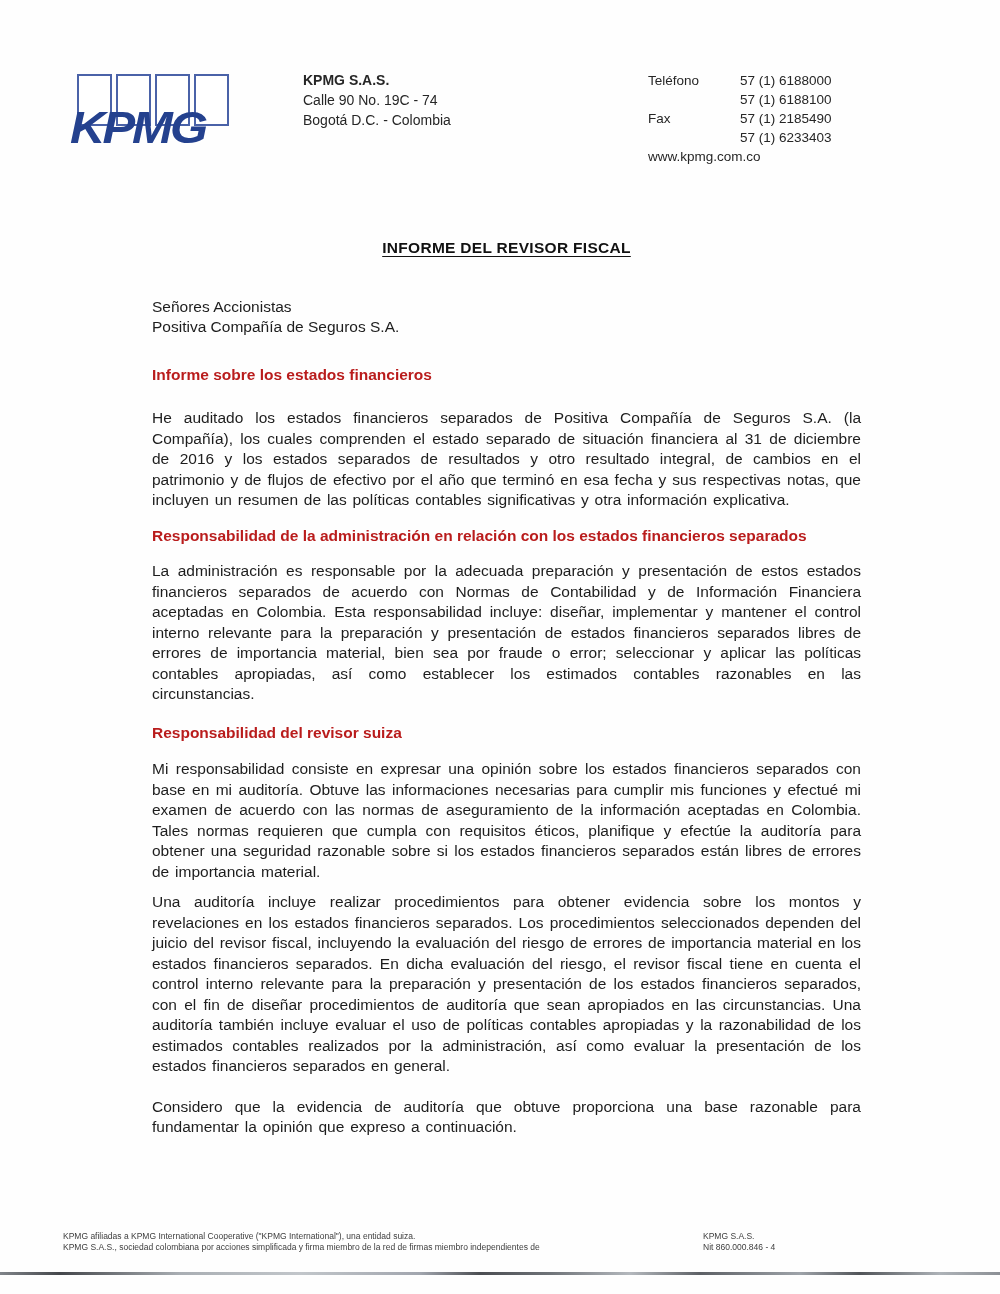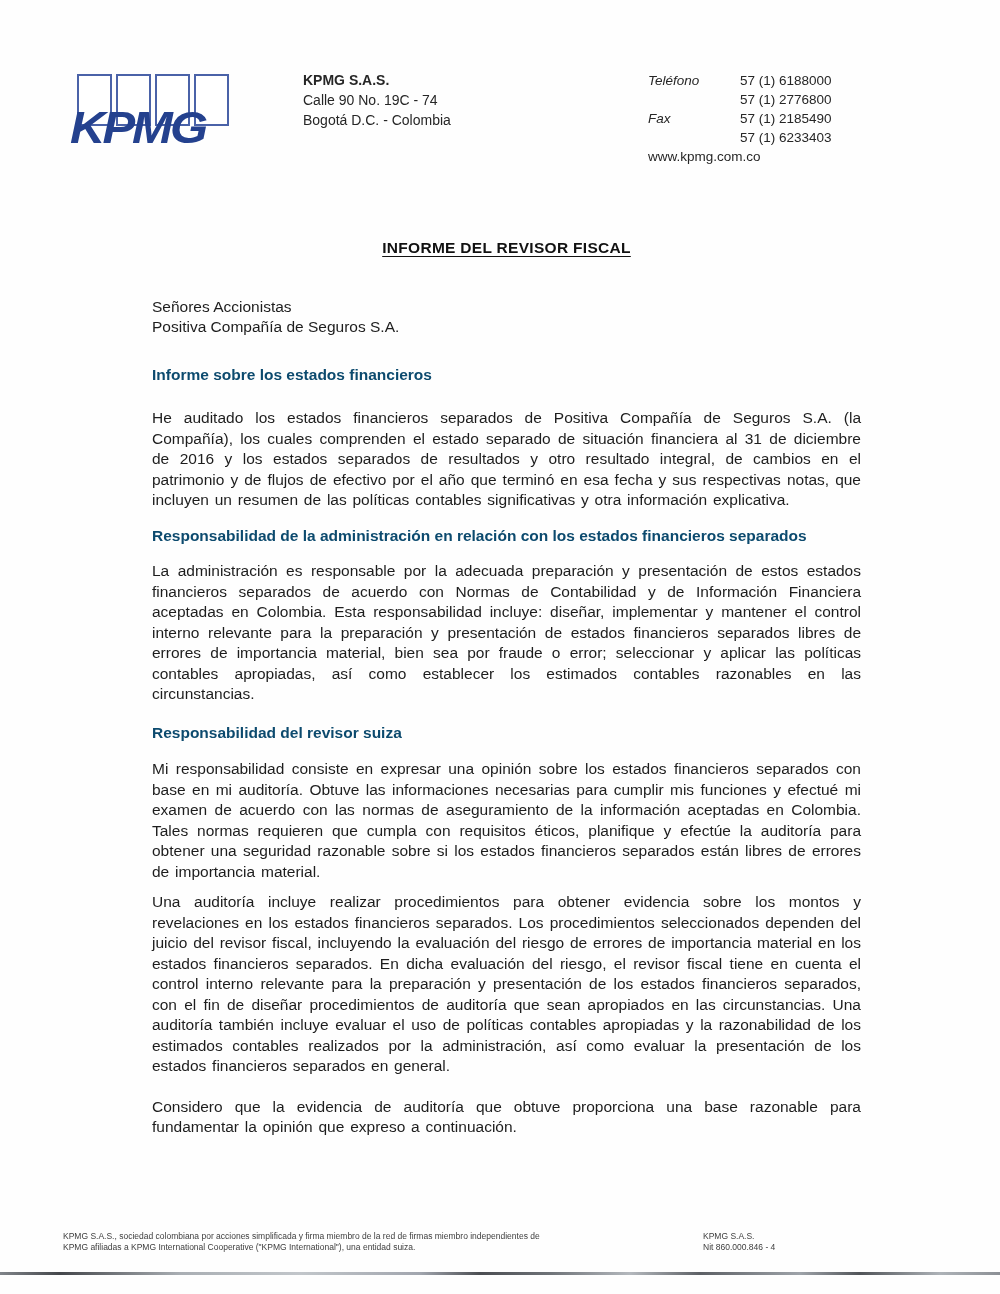--- a/index.html
+++ b/index.html
@@ -26,35 +26,35 @@
   .logo-text{
     position:absolute;left:0;top:30px;
     font-size:49px;font-weight:bold;font-style:italic;
     letter-spacing:-3px;color:var(--kpmg_blue);
     transform:scaleY(.92);transform-origin:left top;
   }
   .addr{position:absolute;left:303px;top:70px;font-size:14px;line-height:20px;color:#262626;}
   .addr .addr-name{font-weight:bold;}
   .contact{position:absolute;left:648px;top:71px;font-size:13.5px;line-height:19px;color:#262626;}
   .contact .row{display:flex;}
-  .contact .lbl{width:92px;flex:0 0 92px;font-style:italic;}
+  .contact .lbl{width:92px;flex:0 0 92px;}
   .contact .website{margin-top:0;}
   
   .doc-body{
     position:absolute;left:152px;top:238px;width:709px;
     font-size:15.5px;line-height:20.5px;color:var(--ink);
   }
   .doc-body p{margin:0;text-align:justify;word-spacing:1.5px;}
   .title{
     font-size:15.5px;font-weight:bold;text-align:center;
     text-decoration:underline;text-underline-offset:3px;
     letter-spacing:.3px;margin:0 0 38px;color:#111;
   }
   .addressee{margin:0 0 27px;}
-  h2{font-size:15.5px;font-weight:bold;color:#0c4a6e;margin:0;}
+  h2{font-size:15.5px;font-weight:bold;color:#b91c1c;margin:0;}
   .h-s1{margin:0 0 23px;}
   .p-1{margin:0 0 15px !important;}
   .h-s2{margin:10px 0 15px;}
   .p-2{margin:0 0 18px !important;}
   .h-s3{margin:0 0 16px;}
   .p-3{margin:0 0 10px !important;}
   .p-4{margin:0 0 20px !important;}
   .p-5{margin:0 !important;}
   
   .f-left{position:absolute;left:63px;top:1231px;width:575px;font-size:8.5px;line-height:11px;color:#3d3d3d;}
@@ -89,21 +89,21 @@
     <div>Bogotá D.C. - Colombia</div>
   </div>
 
   <div class="contact">
     <div class="row">
       <span class="lbl">Teléfono</span>
       <span>57 (1) 6188000</span>
     </div>
     <div class="row">
       <span class="lbl"></span>
-      <span>57 (1) 2776800</span>
+      <span>57 (1) 6188100</span>
     </div>
     <div class="row">
       <span class="lbl">Fax</span>
       <span>57 (1) 2185490</span>
     </div>
     <div class="row">
       <span class="lbl"></span>
       <span>57 (1) 6233403</span>
     </div>
     <div class="website">www.kpmg.com.co</div>
@@ -123,22 +123,22 @@
     <h2 class="h-s2">Responsabilidad de la administración en relación con los estados financieros separados</h2>
     <p class="p-2">La administración es responsable por la adecuada preparación y presentación de estos estados financieros separados de acuerdo con Normas de Contabilidad y de Información Financiera aceptadas en Colombia. Esta responsabilidad incluye: diseñar, implementar y mantener el control interno relevante para la preparación y presentación de estados financieros separados libres de errores de importancia material, bien sea por fraude o error; seleccionar y aplicar las políticas contables apropiadas, así como establecer los estimados contables razonables en las circunstancias.</p>
 
     <h2 class="h-s3">Responsabilidad del revisor suiza</h2>
     <p class="p-3">Mi responsabilidad consiste en expresar una opinión sobre los estados financieros separados con base en mi auditoría. Obtuve las informaciones necesarias para cumplir mis funciones y efectué mi examen de acuerdo con las normas de aseguramiento de la información aceptadas en Colombia. Tales normas requieren que cumpla con requisitos éticos, planifique y efectúe la auditoría para obtener una seguridad razonable sobre si los estados financieros separados están libres de errores de importancia material.</p>
     <p class="p-4">Una auditoría incluye realizar procedimientos para obtener evidencia sobre los montos y revelaciones en los estados financieros separados. Los procedimientos seleccionados dependen del juicio del revisor fiscal, incluyendo la evaluación del riesgo de errores de importancia material en los estados financieros separados. En dicha evaluación del riesgo, el revisor fiscal tiene en cuenta el control interno relevante para la preparación y presentación de los estados financieros separados, con el fin de diseñar procedimientos de auditoría que sean apropiados en las circunstancias. Una auditoría también incluye evaluar el uso de políticas contables apropiadas y la razonabilidad de los estimados contables realizados por la administración, así como evaluar la presentación de los estados financieros separados en general.</p>
     <p class="p-5">Considero que la evidencia de auditoría que obtuve proporciona una base razonable para fundamentar la opinión que expreso a continuación.</p>
   </div>
 
   <div class="f-left">
+    <div>KPMG afiliadas a KPMG International Cooperative ("KPMG International"), una entidad suiza.</div>
     <div>KPMG S.A.S., sociedad colombiana por acciones simplificada y firma miembro de la red de firmas miembro independientes de</div>
-    <div>KPMG afiliadas a KPMG International Cooperative ("KPMG International"), una entidad suiza.</div>
   </div>
   <div class="f-right">
     <div>KPMG S.A.S.</div>
     <div>Nit 860.000.846 - 4</div>
   </div>
   <div class="scan-line"></div>
 
 </div>
 
 </body></html>

